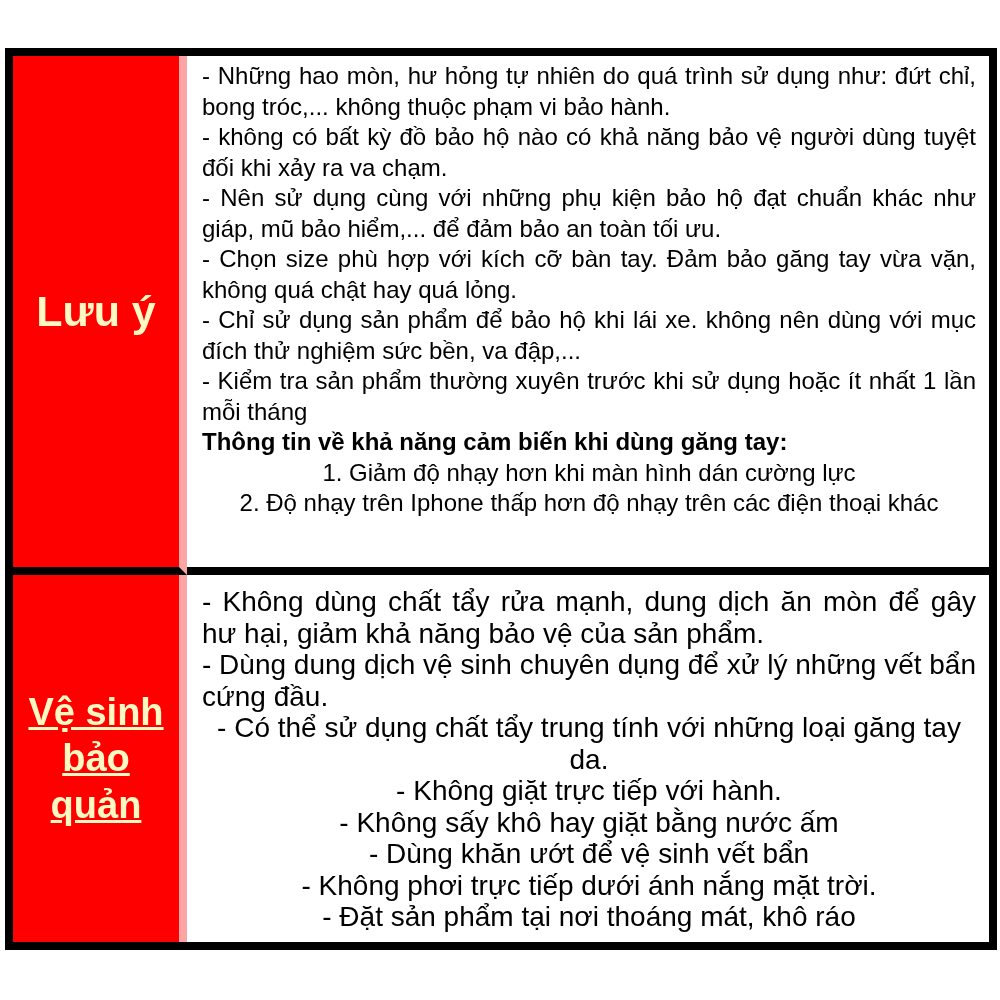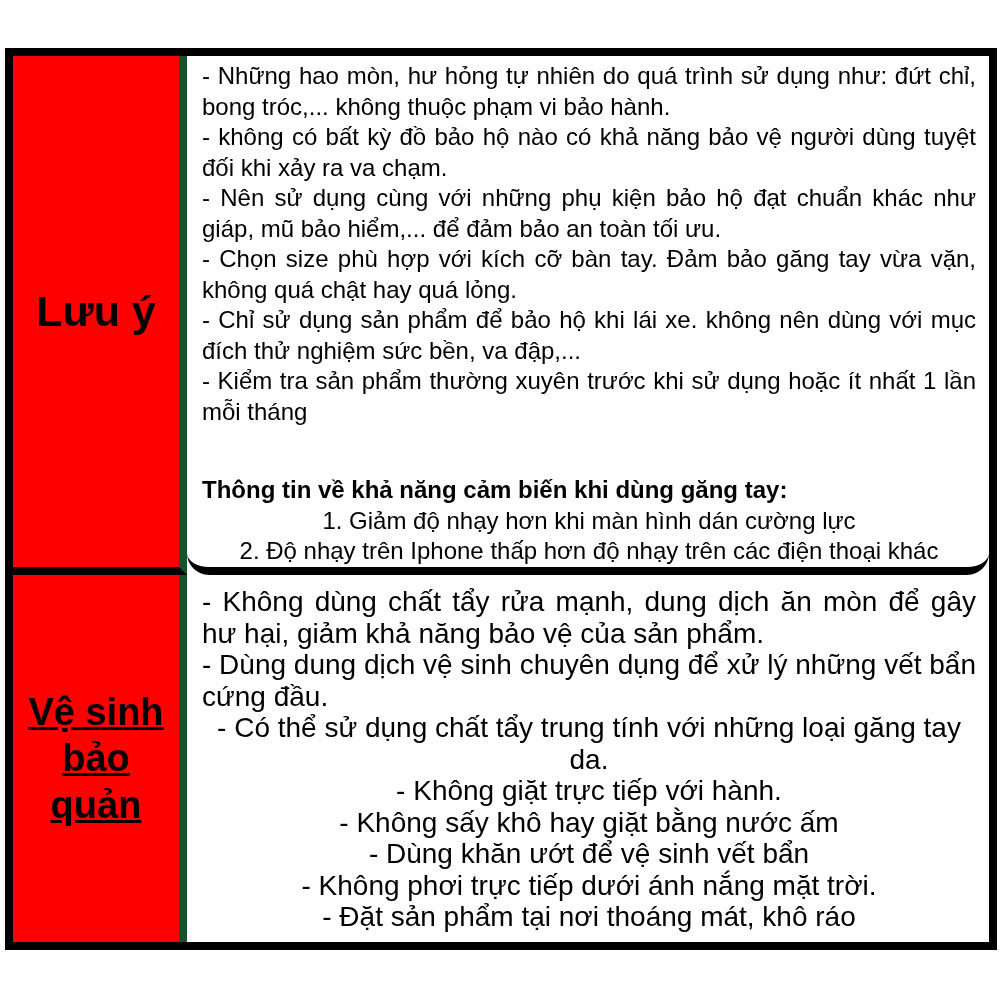--- a/index.html
+++ b/index.html
@@ -27,22 +27,22 @@
     box-sizing: border-box;
     border: 8px solid #000000;
     display: grid;
     grid-template-columns: 174px 1fr;
     grid-template-rows: 519px 1fr;
     background: #ffffff;
   }
   .header-cell {
     box-sizing: border-box;
     background: #fe0000;
-    border-right: 8px solid #14532d;
-    color: #000000;
+    border-right: 8px solid #fca5a5;
+    color: #fef9c3;
     font-weight: bold;
     display: flex;
     align-items: center;
     justify-content: center;
     text-align: center;
   }
   .row1 {
     border-bottom: 8px solid #000000;
   }
   .header-text-1 {
@@ -58,39 +58,37 @@
   }
   .content-cell {
     box-sizing: border-box;
     background: #ffffff;
     overflow: hidden;
   }
   .content-cell.r1 {
     padding: 5px 13px 0 15px;
     font-size: 24px;
     line-height: 30.5px;
-    border-radius: 22px;
   }
   .content-cell.r2 {
     padding: 11px 13px 0 15px;
     font-size: 28px;
     line-height: 31.5px;
   }
   .item {
     margin: 0;
     text-align: justify;
     text-justify: inter-word;
   }
   .item.no-justify {
     text-align: center;
   }
   .item.bold {
     font-weight: bold;
     text-align: left;
-    margin-top: 48px;
   }
 </style>
 </head>
 <body>
 
 <div class="canvas">
   <div class="info-table">
 
     <div class="header-cell row1">
       <span class="header-text-1">Lưu ý</span>

